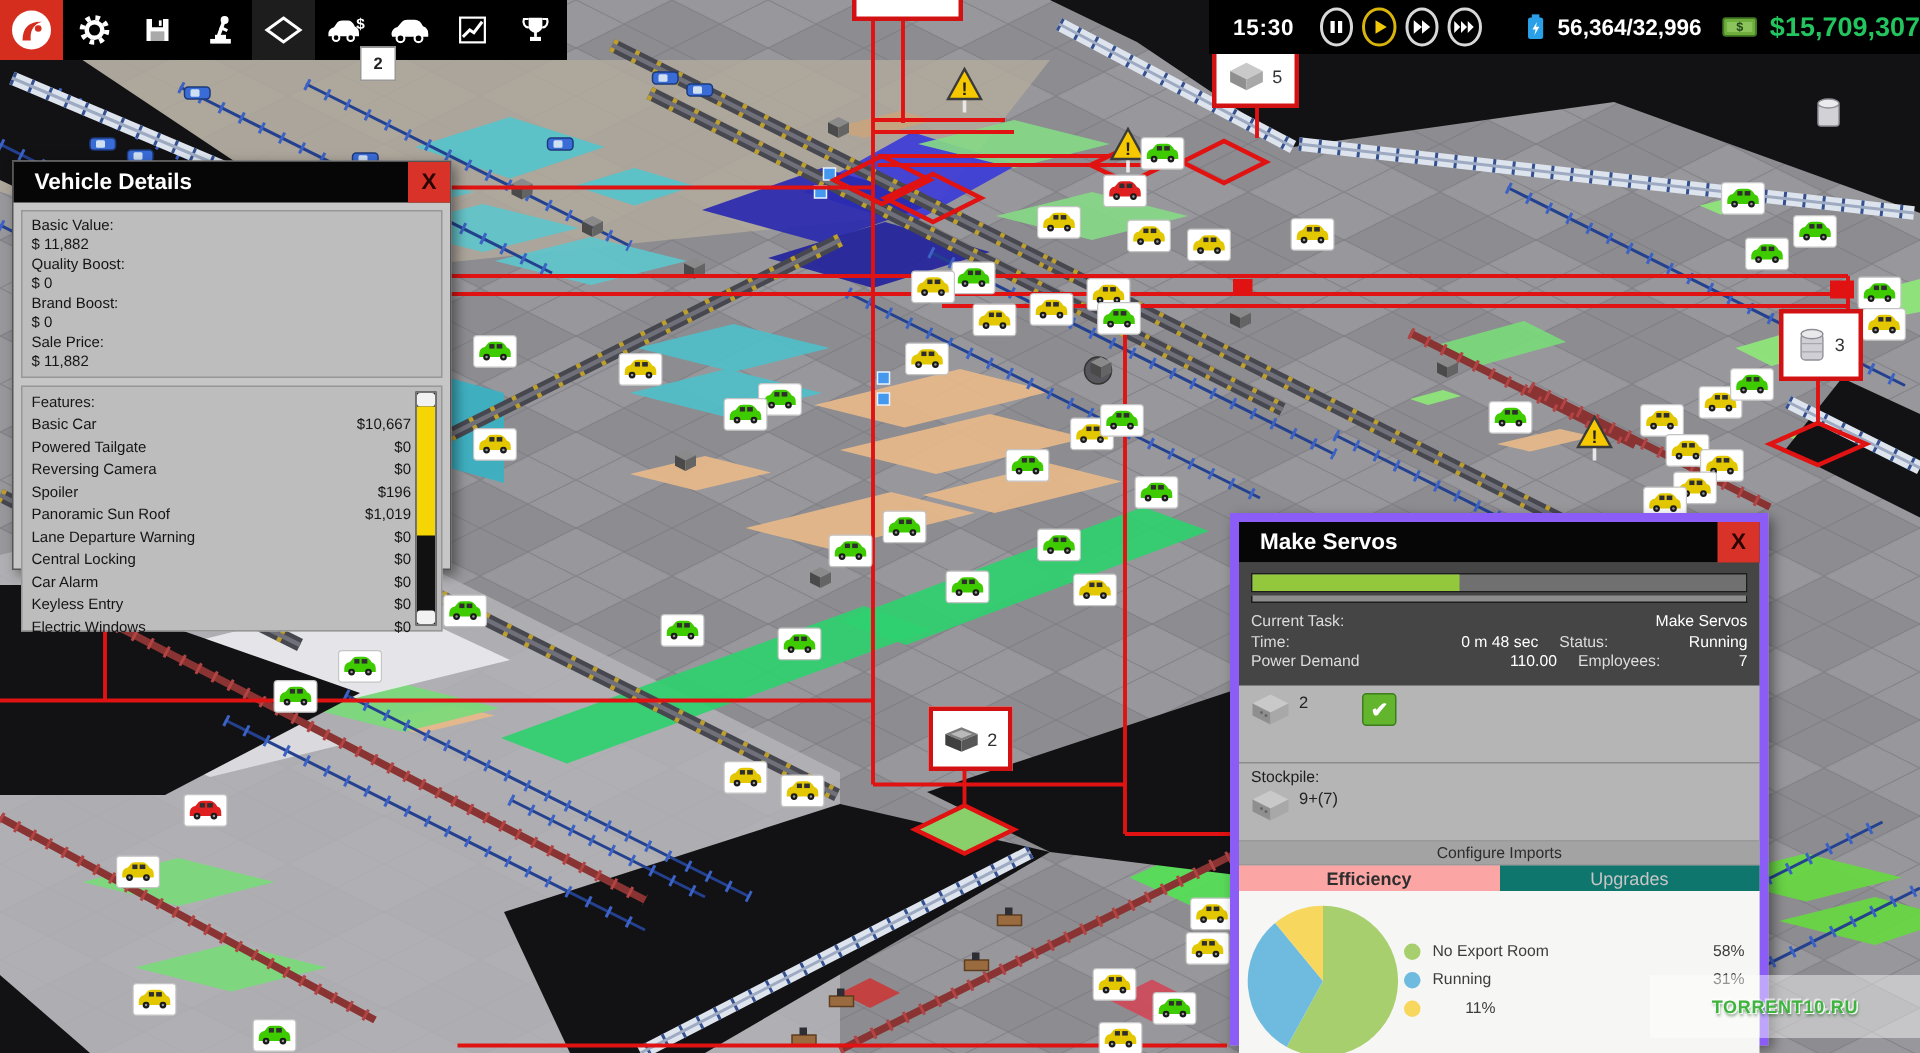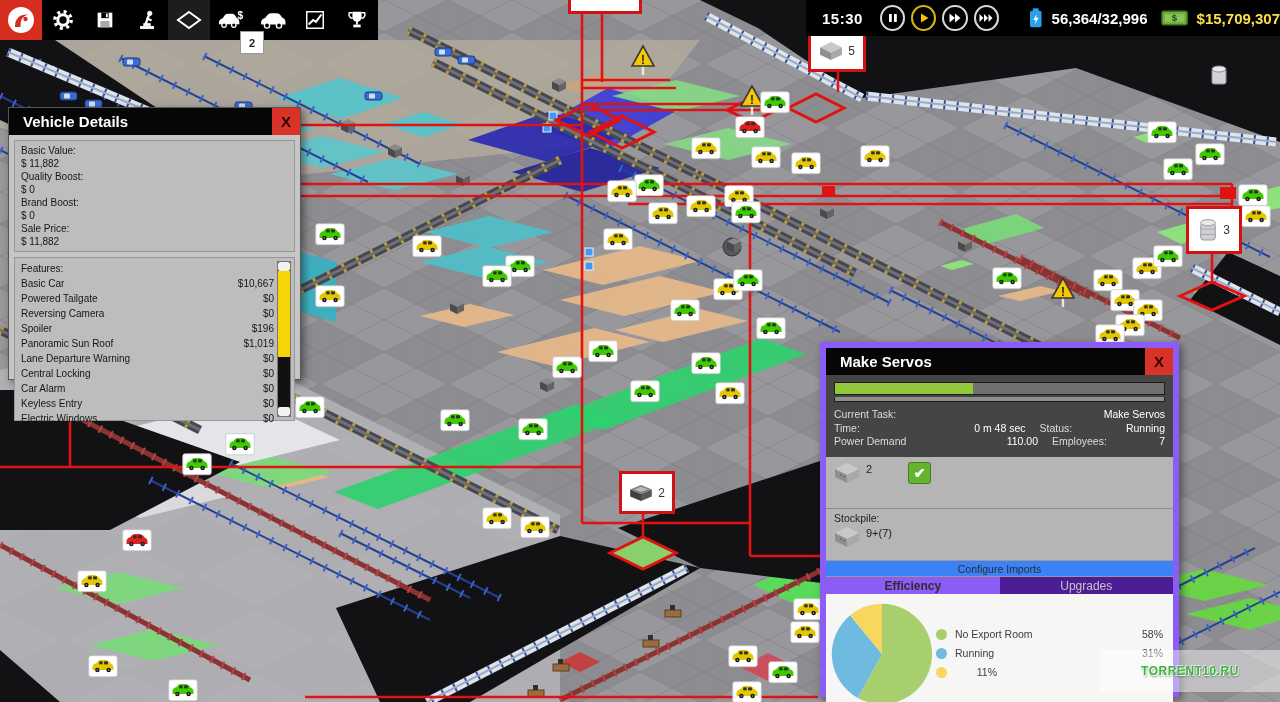--- a/index.html
+++ b/index.html
@@ -13,21 +13,21 @@
   .logo{width:42px;height:40px;background:#d62e1e;display:flex;align-items:center;justify-content:center;}
   .tbtn{width:42px;height:40px;display:flex;align-items:center;justify-content:center;cursor:pointer;}
   .tbtn.sel{background:#1d1d1d;}
   .tooltip2{position:absolute;left:240px;top:31px;width:22px;height:21px;background:#fff;border:1px solid #999;
     color:#222;font-size:11px;font-weight:bold;display:flex;align-items:center;justify-content:center;z-index:11;}
   .time{color:#fff;font-size:15px;font-weight:bold;margin:0 14px 0 16px;letter-spacing:.5px;}
   .pc{width:22px;height:22px;border-radius:50%;border:2px solid #d8d8d8;margin:0 3px;display:flex;
       align-items:center;justify-content:center;cursor:pointer;}
   .pc.play{border-color:#d9b40a;}
   .res{color:#fff;font-size:15px;font-weight:bold;margin:0 14px 0 8px;}
-  .money{color:#fde047;font-size:15px;font-weight:bold;margin-left:8px;}
+  .money{color:#22c55e;font-size:18px;font-weight:bold;margin-left:8px;}
   
   .phead{height:27px;background:#060606;color:#fff;font-size:15px;font-weight:bold;display:flex;
          align-items:center;position:relative;}
   .phead .ttl{padding-left:14px;}
   .xbtn{position:absolute;right:0;top:0;height:27px;width:28px;background:#d93228;color:#2a0400;
         font-weight:bold;font-size:15px;display:flex;align-items:center;justify-content:center;cursor:pointer;}
   
   #vd{position:absolute;left:8px;top:107px;width:293px;height:273px;background:#c6c6c6;
       border:1px solid #555;box-shadow:3px 3px 8px rgba(0,0,0,.45);z-index:20;box-sizing:border-box;}
   .vd-sec{margin:5px 5px 0 5px;background:#bdbdbd;border:1px solid #979797;padding:3px 6px;color:#151515;}
@@ -48,26 +48,26 @@
   .ms-row{display:flex;font-size:10.5px;line-height:13.5px;}
   .ms-row .l{color:#dcdcdc;}
   .ms-row .v{text-align:right;color:#fff;}
   .ms-sec{padding:3px 8px 2px 8px;color:#1d1d1d;}
   .ms-sec .lbl{font-size:10.5px;}
   .ms-ico-row{display:flex;align-items:center;margin-top:2px;}
   .cnt{font-size:11px;margin-left:6px;margin-top:-8px;color:#222;}
   .chk{width:21px;height:20px;background:#63b52d;border:1px solid #3e7d1d;border-radius:3px;color:#fff;
        font-weight:bold;font-size:14px;display:flex;align-items:center;justify-content:center;margin-left:36px;}
   .divid{border-top:1px solid #8c8c8c;margin:2px 0 0 0;}
-  .cfg{height:15px;background:#3b82f6;border-top:1px solid #999;border-bottom:1px solid #999;color:#2c2c2c;
+  .cfg{height:15px;background:#a3a3a3;border-top:1px solid #999;border-bottom:1px solid #999;color:#2c2c2c;
        font-size:10.5px;display:flex;align-items:center;justify-content:center;cursor:pointer;}
   .tabs{display:flex;height:17px;}
   .tab{flex:1;display:flex;align-items:center;justify-content:center;font-size:12px;cursor:pointer;}
-  .tab.on{background:#8b5cf6;color:#2e2e2e;font-weight:bold;}
-  .tab.off{background:#4c1d95;color:#c6c6c6;}
+  .tab.on{background:#fca5a5;color:#2e2e2e;font-weight:bold;}
+  .tab.off{background:#0f766e;color:#c6c6c6;}
   .pie-area{background:#f6f6f4;height:119px;display:flex;align-items:center;}
   #legend{flex:1;margin-right:10px;}
   .lg-row{display:flex;align-items:center;font-size:10.5px;color:#3c3c3c;line-height:19px;}
   .lg-dot{width:11px;height:11px;border-radius:50%;margin-right:8px;flex:none;}
   .lg-lab{flex:1;}
   .lg-pct{width:42px;text-align:right;}
   
   .cbadge{position:absolute;background:#fff;border:3px solid #d21212;display:flex;align-items:center;
           justify-content:center;gap:5px;z-index:5;}
   .cbadge span{font-size:12px;color:#333;}

